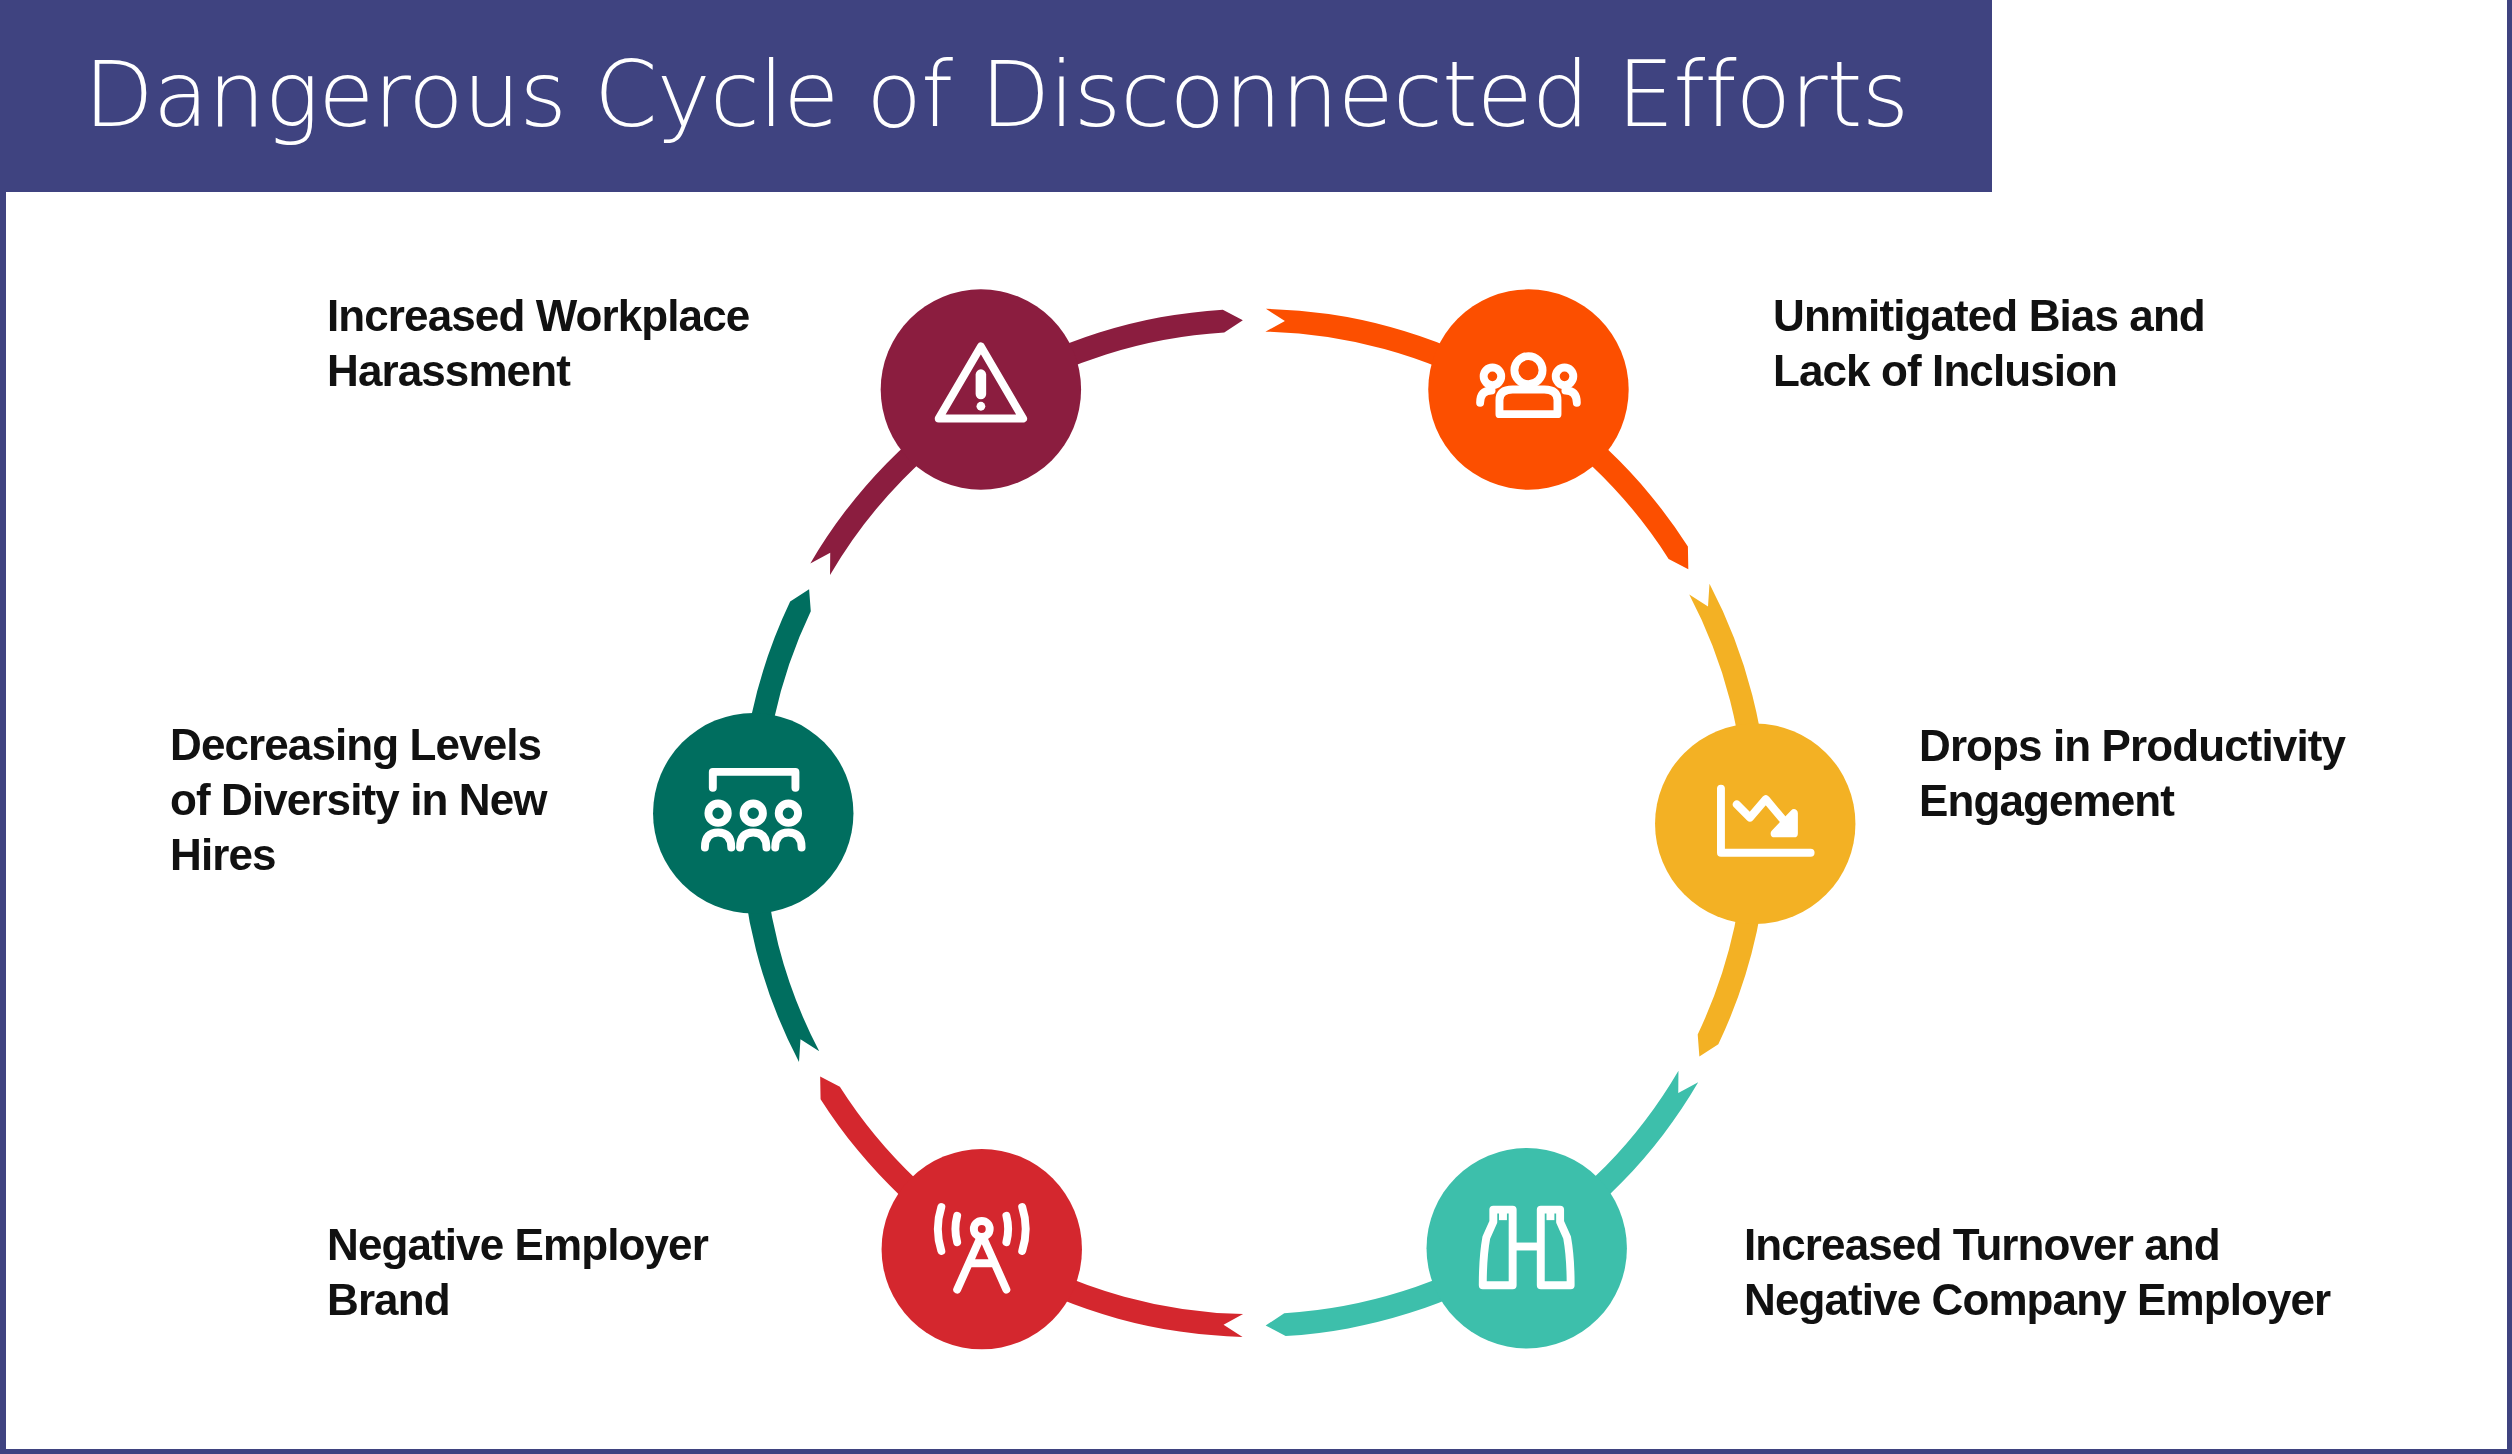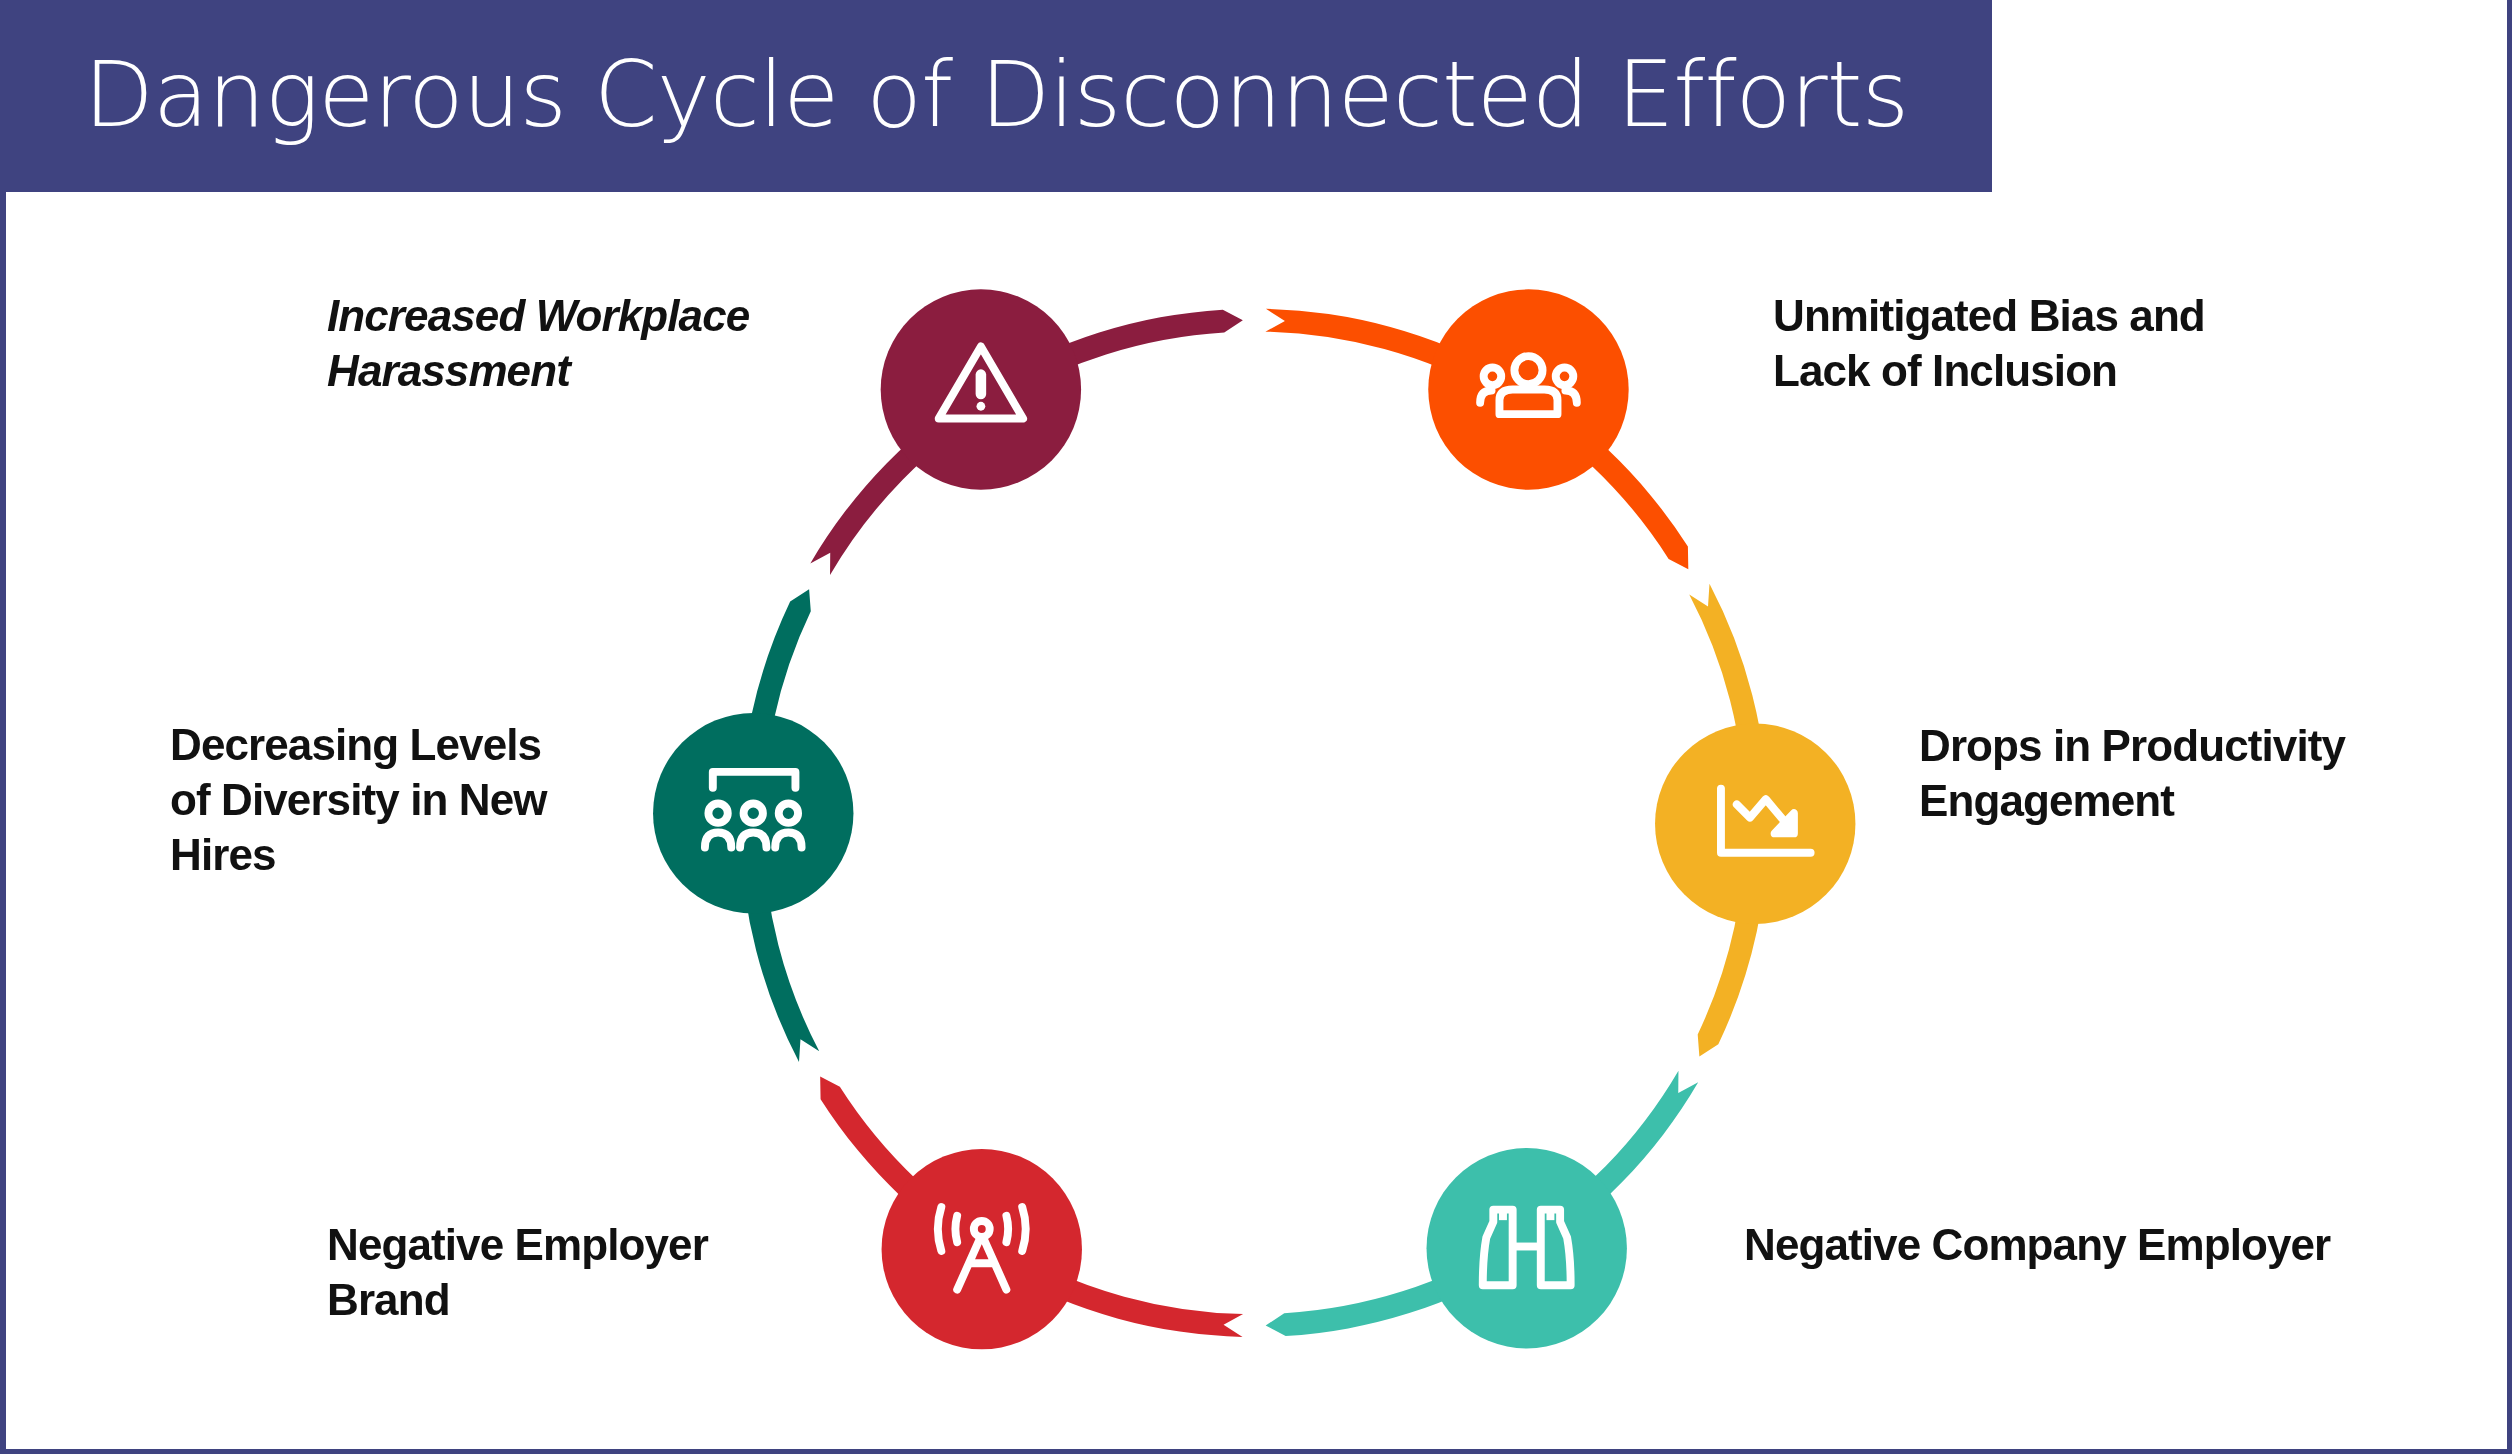--- a/index.html
+++ b/index.html
@@ -92,33 +92,34 @@
         <circle cx="0" cy="0" r="11"></circle>
         <circle cx="40" cy="0" r="11"></circle>
         <path d="M-55,39 Q-55,22 -40,22 Q-25,22 -25,39"></path>
         <path d="M-15,39 Q-15,22 0,22 Q15,22 15,39"></path>
         <path d="M25,39 Q25,22 40,22 Q55,22 55,39"></path>
       </g>
     </g>
   </g>
 </svg>
 
-<div class="label" style="left:327px; top:288px;font-style:italic;">
+<div class="label" style="left:327px; top:288px;">
   <span>Increased Workplace</span>
   <span>Harassment</span>
 </div>
 <div class="label" style="left:1725px; top:288px;margin-left:48px;">
   <span>Unmitigated Bias and</span>
   <span>Lack of Inclusion</span>
 </div>
 <div class="label" style="left:1919px; top:718px;">
   <span>Drops in Productivity</span>
   <span>Engagement</span>
 </div>
 <div class="label" style="left:1744px; top:1217px;">
+  <span>Increased Turnover and</span>
   <span>Negative Company Employer</span>
 </div>
 <div class="label" style="left:327px; top:1217px;">
   <span>Negative Employer</span>
   <span>Brand</span>
 </div>
 <div class="label" style="left:170px; top:717px;">
   <span>Decreasing Levels</span>
   <span>of Diversity in New</span>
   <span>Hires</span>

